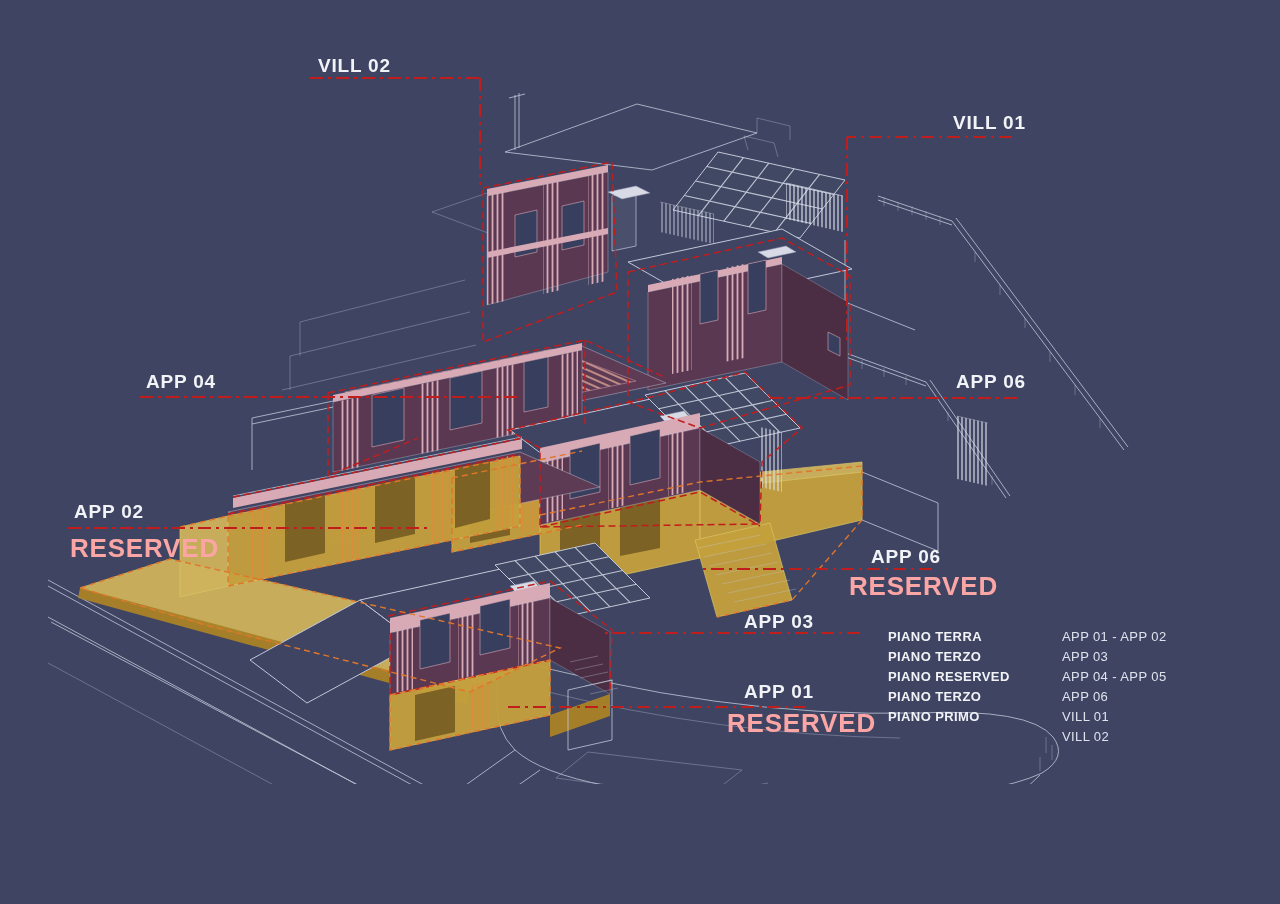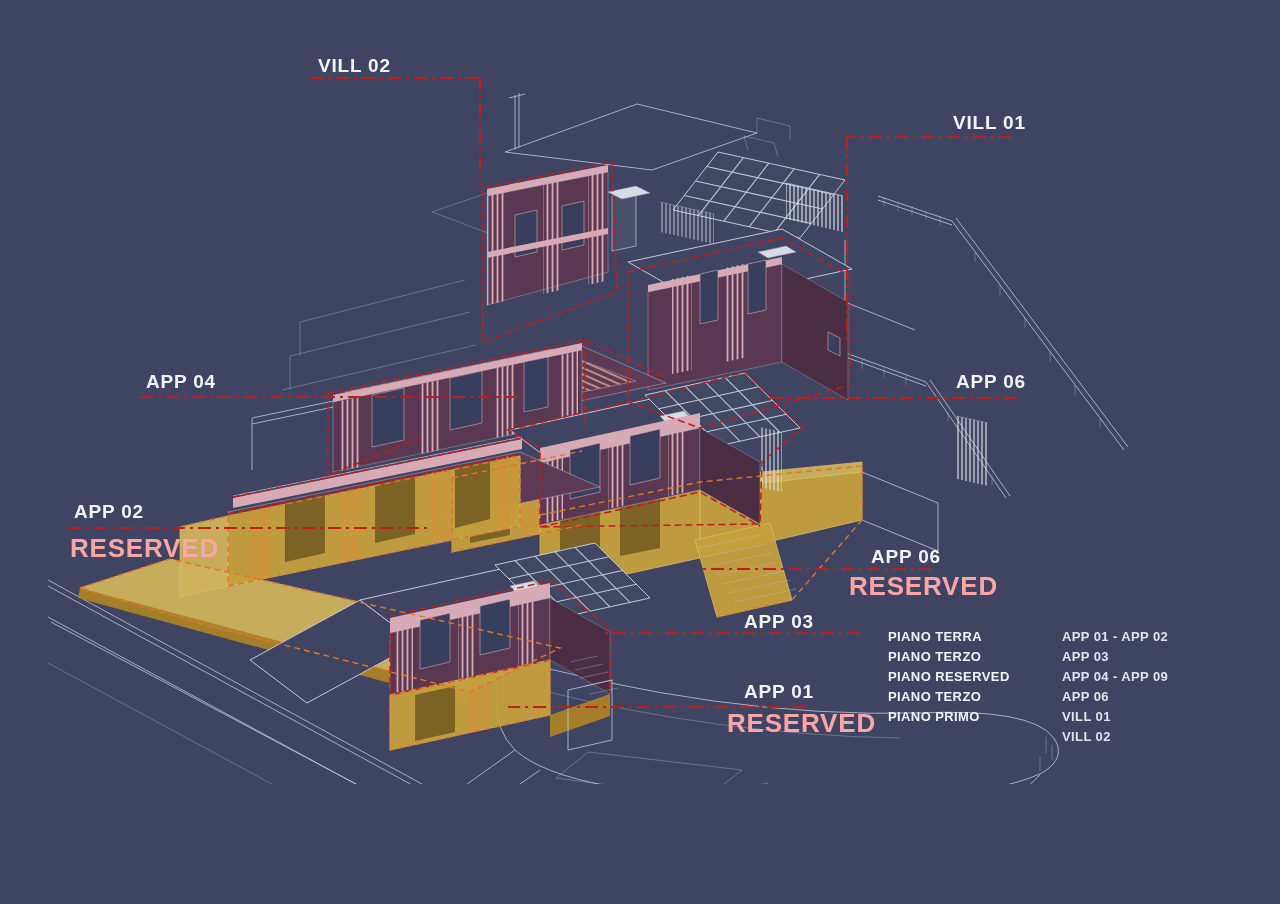--- a/index.html
+++ b/index.html
@@ -6,21 +6,21 @@
   .stage{position:relative;width:1280px;height:784px;overflow:hidden;
          font-family:"Liberation Sans",sans-serif;background:#3e4462;}
   .scene{position:absolute;left:0;top:0;}
   .lbl{position:absolute;color:#f2f3f7;font-weight:bold;font-size:19px;
        letter-spacing:.8px;white-space:nowrap;}
   .res{position:absolute;color:#fca5a5;font-weight:bold;font-size:26px;
        letter-spacing:.8px;white-space:nowrap;}
   .legend{position:absolute;left:888px;top:627px;}
   .legend .row{display:flex;height:20px;line-height:20px;font-size:13px;}
   .legend .floor{width:174px;font-weight:bold;color:#f2f3f7;letter-spacing:.4px;}
-  .legend .units{color:#dfe3ee;letter-spacing:.4px;font-weight:bold;}
+  .legend .units{color:#dfe3ee;letter-spacing:.4px;}
   .logo{position:absolute;left:975px;top:786px;width:300px;height:116px;}
 </style>
 </head>
 <body>
 
 <div class="stage">
 
 <svg class="scene" width="1280" height="904" viewBox="0 0 1280 904">
 <defs>
   <pattern id="patPergola" width="6" height="6" patternUnits="userSpaceOnUse" patternTransform="rotate(24)">
@@ -256,21 +256,21 @@
   <div class="row">
     <span class="floor">PIANO TERRA</span>
     <span class="units">APP 01 - APP 02</span>
   </div>
   <div class="row">
     <span class="floor">PIANO TERZO</span>
     <span class="units">APP 03</span>
   </div>
   <div class="row">
     <span class="floor">PIANO RESERVED</span>
-    <span class="units">APP 04 - APP 09</span>
+    <span class="units">APP 04 - APP 05</span>
   </div>
   <div class="row">
     <span class="floor">PIANO TERZO</span>
     <span class="units">APP 06</span>
   </div>
   <div class="row">
     <span class="floor">PIANO PRIMO</span>
     <span class="units">VILL 01</span>
   </div>
   <div class="row">

